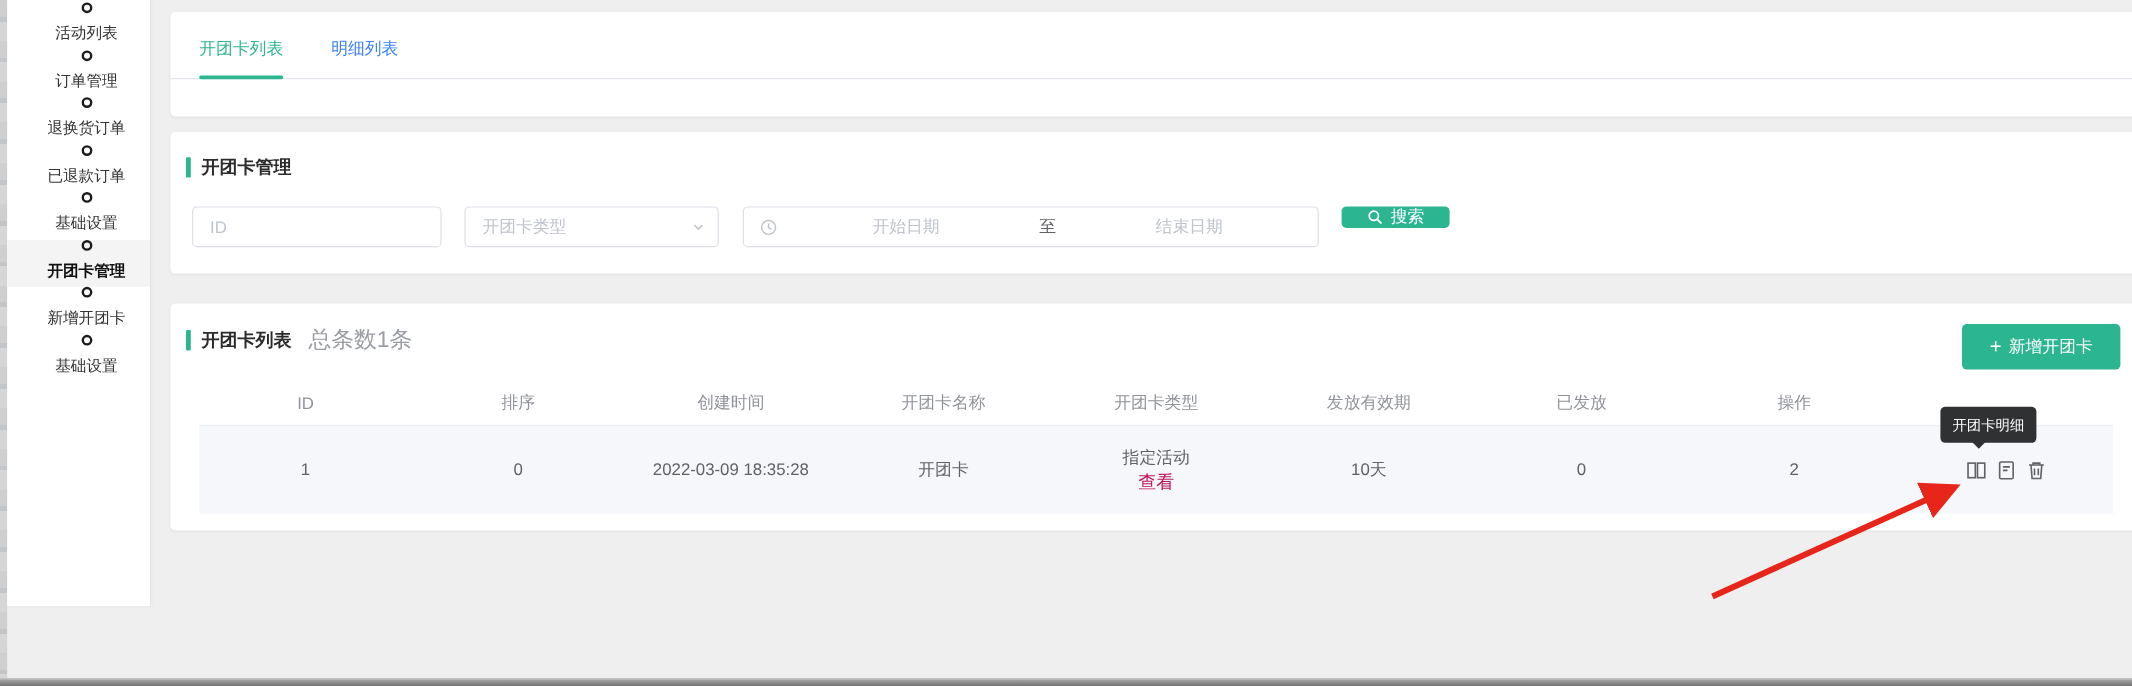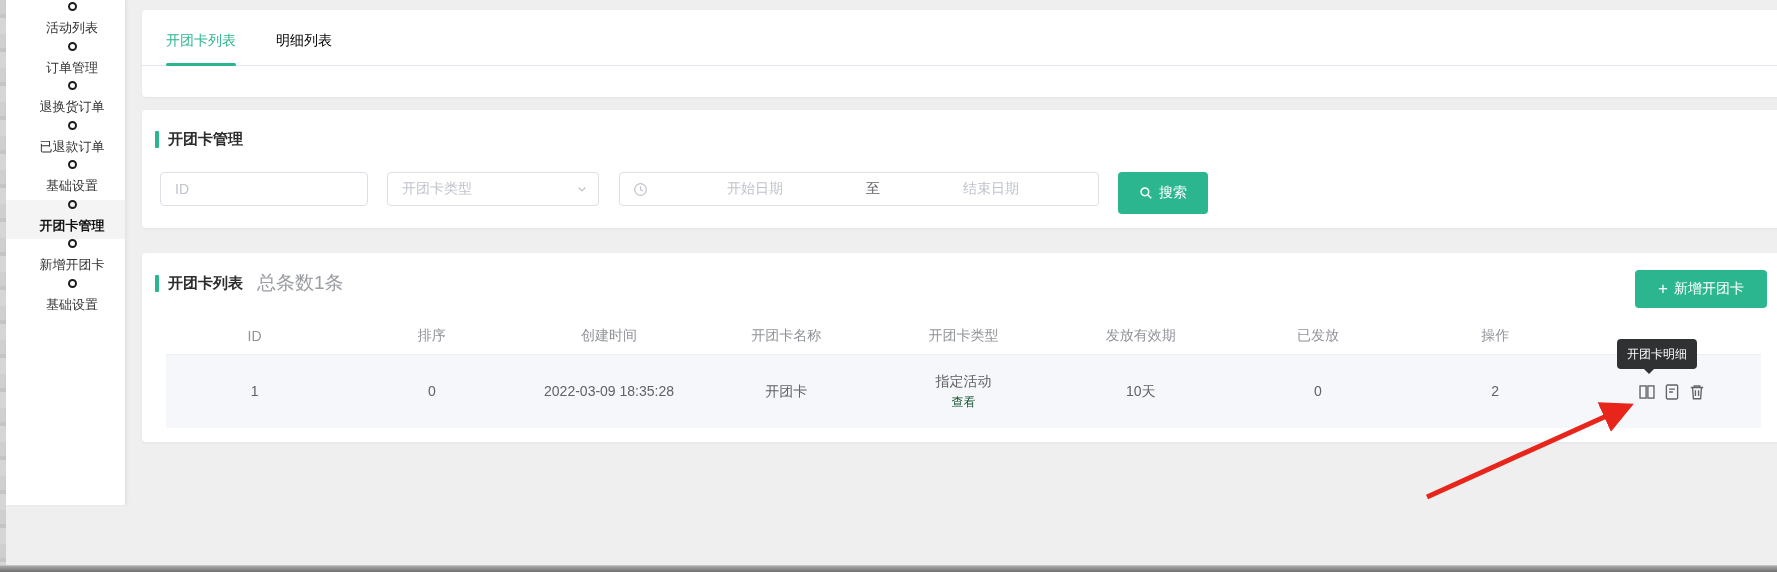--- a/index.html
+++ b/index.html
@@ -18,21 +18,21 @@
     font-size:13px; color:#333; cursor:pointer; white-space:nowrap;flex-direction:column; }
   .side-item .ring { width:9px; height:9px; border:2px solid #1c1c1c; border-radius:50%; flex:0 0 auto; }
   .side-item.active { background:#f4f4f5; font-weight:bold; color:#111; }
 
   .card { position:absolute; left:142px; right:-8px; background:#fff; border-radius:4px;
     box-shadow:0 1px 3px rgba(0,0,0,.05); }
 
   
   .tab-card { top:10px; height:87px; }
   .tabs-row { position:absolute; left:24px; top:0; display:flex; }
-  .tab { position:relative; height:56px; line-height:60px; font-size:14px; color:#000000;
+  .tab { position:relative; height:56px; line-height:60px; font-size:14px; color:#3b82f6;
     margin-right:40px; cursor:pointer; z-index:2; }
   .tab.active { color:#2cb68f; }
   .tab.active::after { content:""; position:absolute; left:0; right:0; bottom:0; height:3px;
     background:#2cb68f; border-radius:2px; }
   .tab-divider { position:absolute; left:0; right:0; top:55px; height:1px; background:#e4e7ed; z-index:1; }
 
   
   .section-title { position:absolute; display:flex; align-items:center; }
   .section-title .bar { width:4px; height:17px; background:#2cb68f; border-radius:1px; margin-right:9px; }
   .section-title .txt { font-size:15px; font-weight:bold; color:#2b2b2b; }
@@ -47,35 +47,35 @@
     color:#606266; background:transparent; border-radius:4px; font-family:"Liberation Sans",sans-serif; }
   input.raw::placeholder { color:#bfc4cc; }
   .sel-text { color:#bfc4cc; padding-left:14px; flex:1; }
   .chev { margin-right:10px; color:#c0c4cc; display:flex; }
   .date-box .ph { flex:1; text-align:center; color:#bfc4cc; }
   .date-box .sep { color:#606266; padding:0 4px; }
   .clock { margin-left:13px; color:#c0c4cc; display:flex; }
   .btn-green { background:#2cb68f; color:#fff; border:none; border-radius:4px; cursor:pointer;
     display:flex; align-items:center; justify-content:center; gap:6px; font-size:14px;
     font-family:"Liberation Sans",sans-serif; }
-  .search-btn { position:absolute; left:976px; top:0; width:90px; height:42px; }
+  .search-btn { position:absolute; left:976px; top:0; width:90px; height:18px; }
 
   
   .list-card { top:253px; height:189px; }
   .add-btn { position:absolute; left:1493px; top:17px; width:132px; height:38px; font-size:14px; }
   .add-btn .plus { font-size:17px; line-height:1; margin-top:-2px; }
   .tgrid { position:absolute; left:24px; width:1595px; display:grid;
     grid-template-columns:repeat(9,1fr); }
   .thead { top:64px; height:38px; border-bottom:1px solid #ebeef5; }
   .thead .th { display:flex; align-items:center; justify-content:center; font-size:14px;
     color:#909399; font-weight:500; }
   .trow { top:102px; height:73px; background:#f5f7fa; }
   .trow .td { display:flex; flex-direction:column; align-items:center; justify-content:center;
     font-size:14px; color:#606266; line-height:21px; }
-  .link-green { color:#14532d; cursor:pointer; text-decoration:none; font-size:12px; }
+  .link-green { color:#be185d; cursor:pointer; text-decoration:none; font-size:15px; }
   .ops { flex-direction:row !important; gap:7px; }
   .op-icon { color:#606266; display:flex; cursor:pointer; }
 
   
   .tooltip { position:absolute; left:1617px; top:339px; background:#303133; color:#fff;
     font-size:12px; line-height:1; padding:9px 10px; border-radius:4px; white-space:nowrap; z-index:30; }
   .tooltip .caret { position:absolute; left:26px; bottom:-5px; width:0; height:0;
     border-left:6px solid transparent; border-right:6px solid transparent; border-top:6px solid #303133; }
 
   

